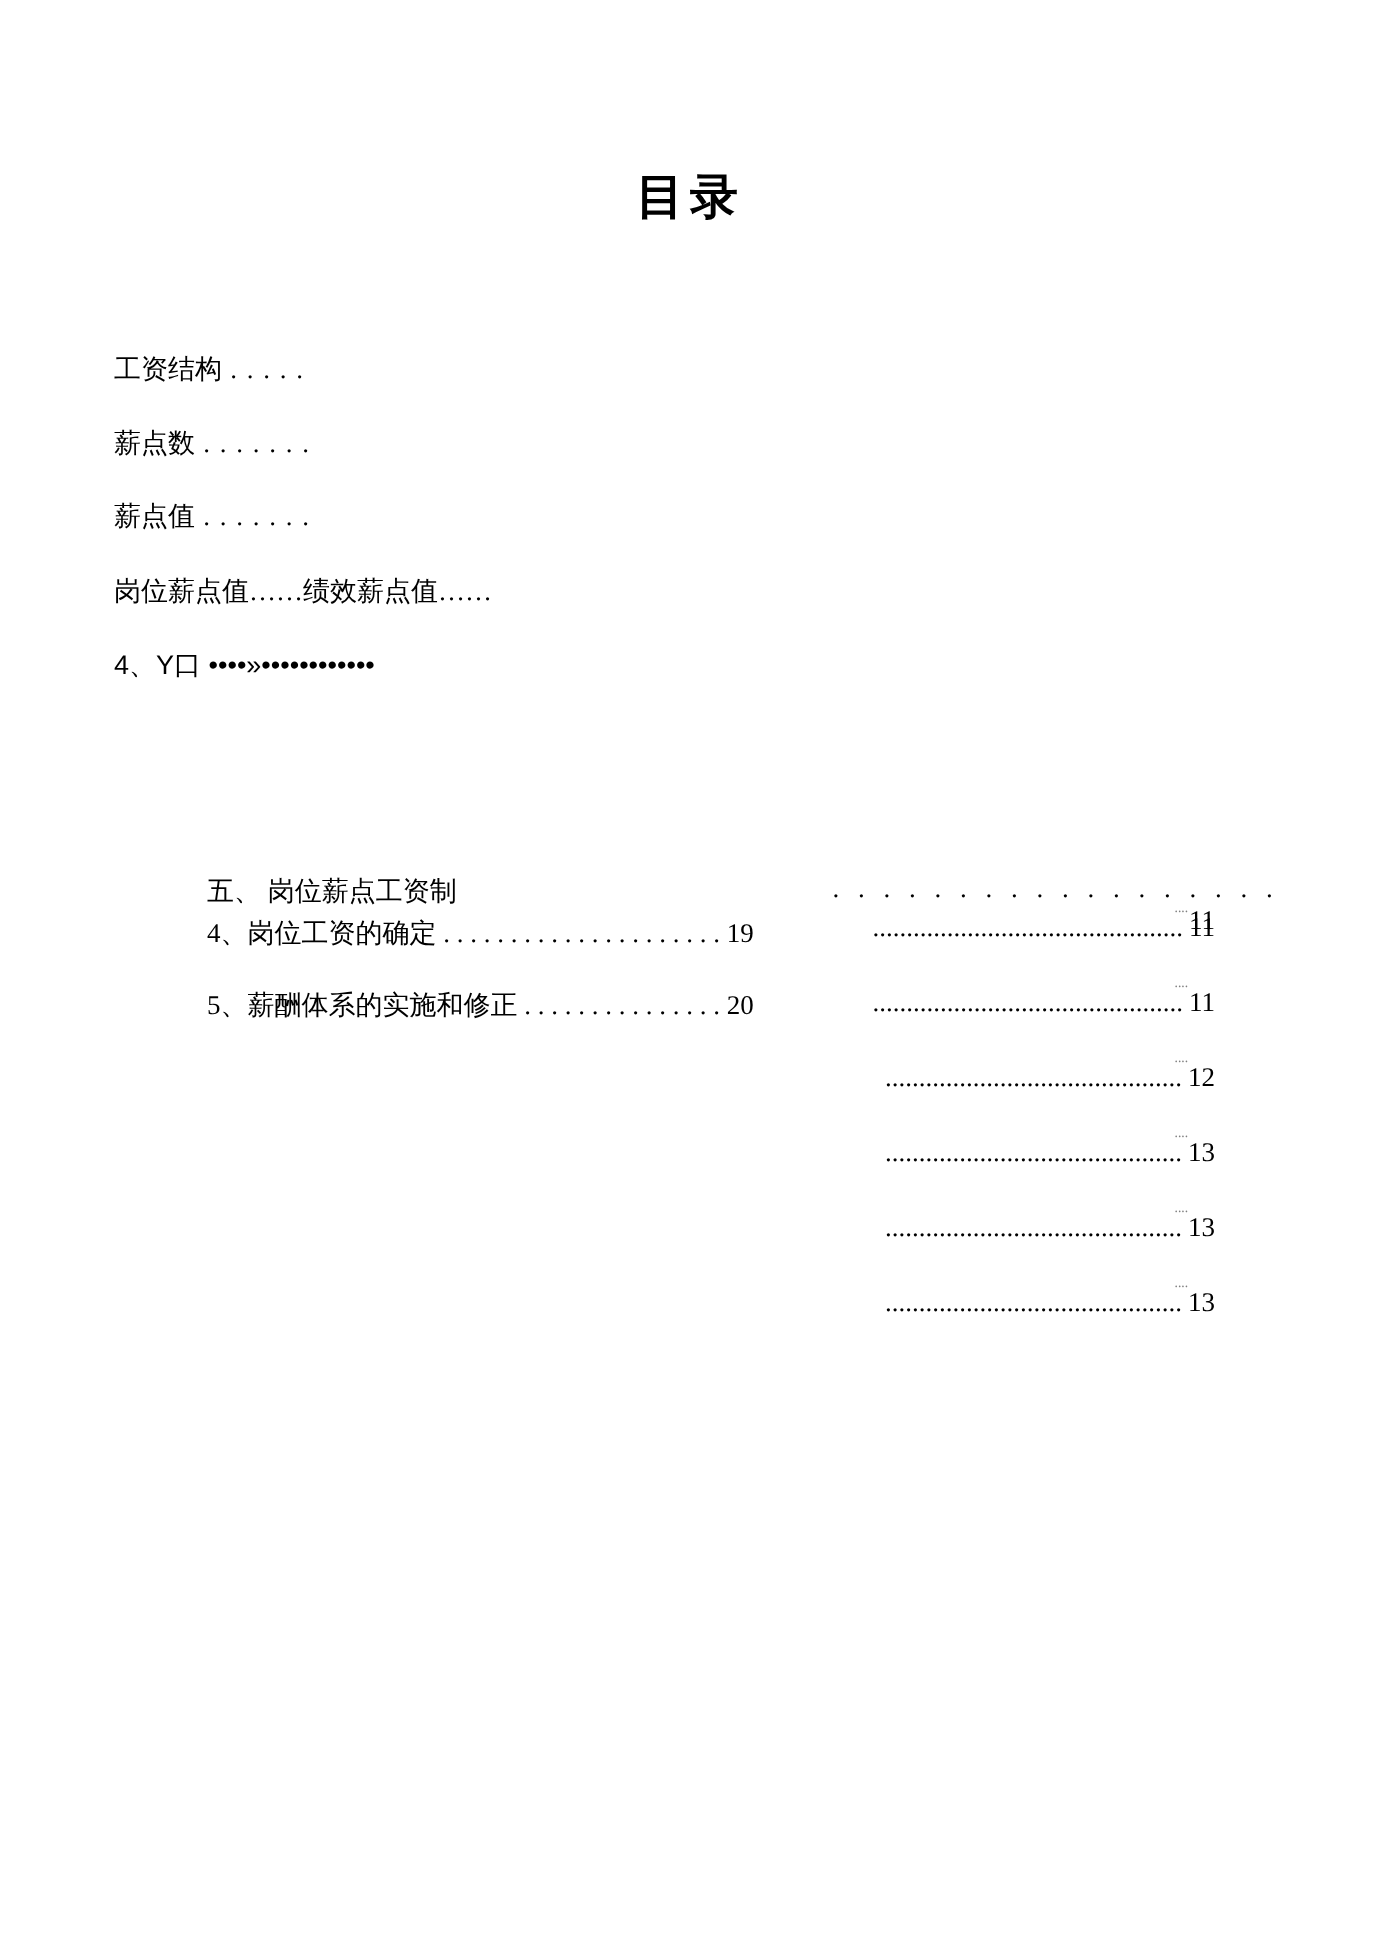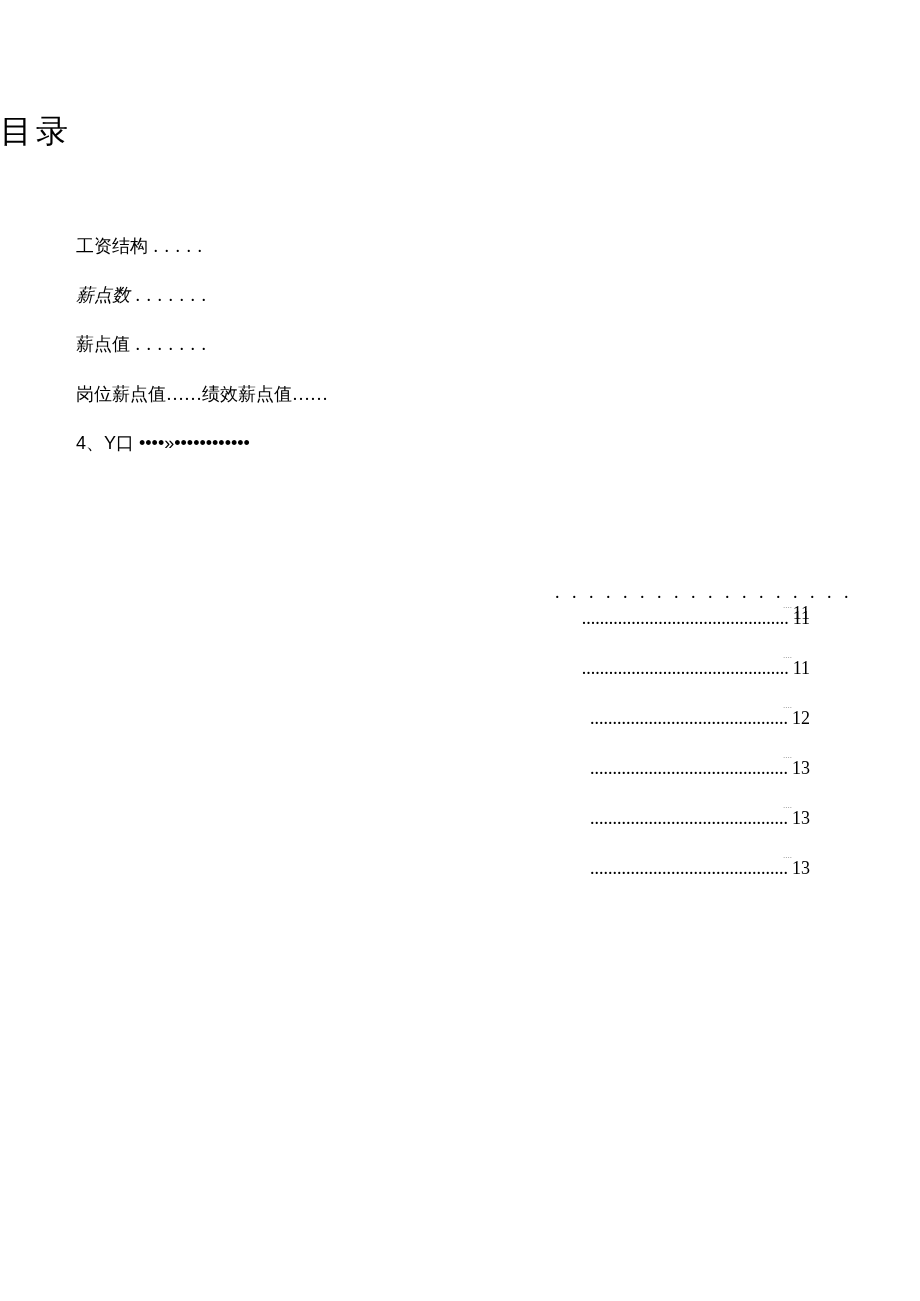--- a/index.html
+++ b/index.html
@@ -9,37 +9,36 @@
     }
     body {
       width: 920px;
       height: 1301px;
       background: #ffffff;
       font-family: "SimSun", "宋体", serif;
       color: #000000;
       position: relative;
     }
     .page-title {
-      text-align: left;
+      text-align: center;
       font-size: 32px;
-      font-weight: normal;
+      font-weight: bold;
       padding-top: 110px;
       padding-bottom: 80px;
       letter-spacing: 4px;
     }
     .top-section {
       padding-left: 76px;
       font-size: 18px;
       line-height: 1.4;
     }
     .top-item {
       margin-bottom: 24px;
     }
     .italic {
-      font-style: italic;
     }
     .dots-trail {
       letter-spacing: 1px;
     }
     .columns {
       position: absolute;
       top: 582px;
       left: 0;
       width: 920px;
       height: 400px;
@@ -119,20 +118,25 @@
   </div>
   <div class="top-item">
     <span>岗位薪点值……绩效薪点值……</span>
   </div>
   <div class="top-item">
     <span class="special-char">4、Y口 ••••»••••••••••••</span>
   </div>
 </div>
 
 <div class="columns">
+  <div class="left-col">
+    <div class="left-entry-1">五、    岗位薪点工资制</div>
+    <div class="left-entry-2">4、岗位工资的确定 . . . . . . . . . . . . . . . . . . . . . 19</div>
+    <div class="left-entry-3">5、薪酬体系的实施和修正 . . . . . . . . . . . . . . . 20</div>
+  </div>
 
   <div class="right-col">
     <div class="right-row right-row-short">
       <span class="dots-sparse leader-line">. . . . . . . . . . . . . . . . . .</span><span class="page-num">11</span>
     </div>
     <div class="right-row">
       <span class="tiny-dots">....</span>
       <span class="dots-dense leader-line">..............................................</span><span class="page-num">11</span>
     </div>
     <div class="right-row">

